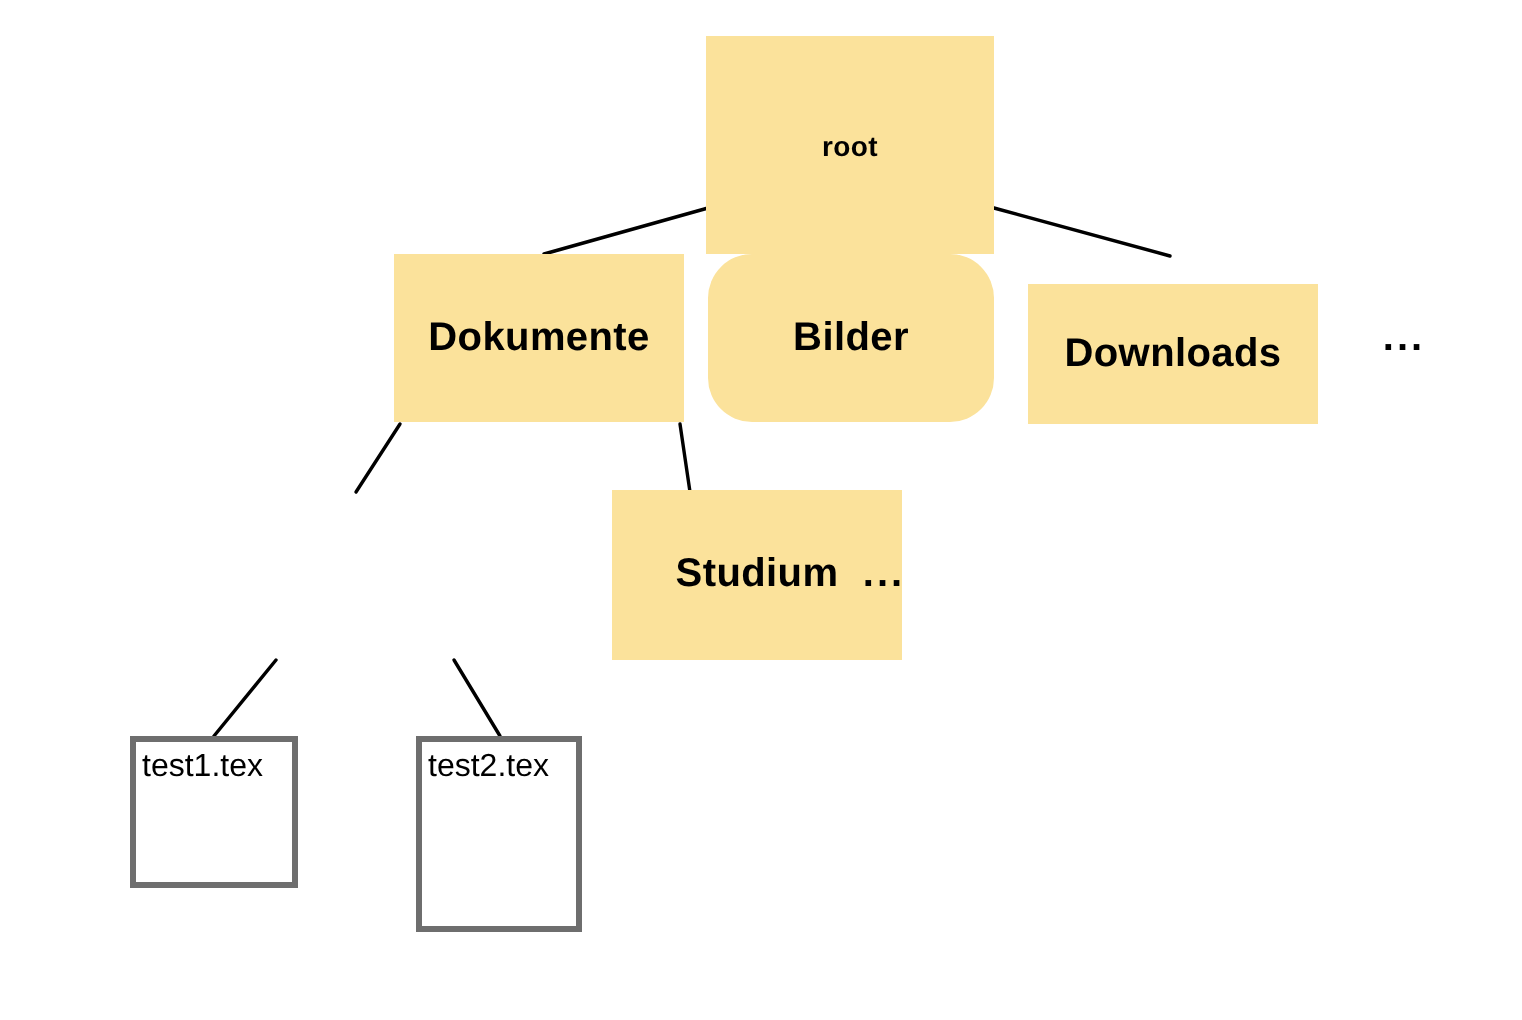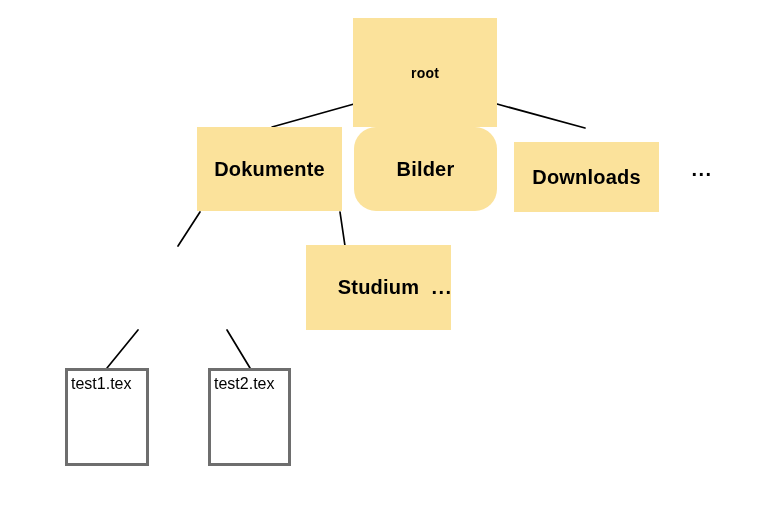--- a/index.html
+++ b/index.html
@@ -74,21 +74,21 @@
     line-height: 1;
   }
 
   
   #node-root      { left: 353px; top: 18px;  width: 144px; height: 109px; font-size: 14px; }
   #node-dokumente { left: 197px; top: 127px; width: 145px; height: 84px; }
   #node-bilder    { left: 354px; top: 127px; width: 143px; height: 84px; border-radius: 22px; }
   #node-downloads { left: 514px; top: 142px; width: 145px; height: 70px; }
   #node-latex     { left: 106px; top: 245px; width: 146px; height: 85px; }
   #node-studium   { left: 273px; top: 245px; width: 145px; height: 85px; margin-left: 33px; }
-  #node-test1     { left: 65px;  top: 368px; width: 84px;  height: 98px; }
+  #node-test1     { left: 65px;  top: 368px; width: 84px;  height: 76px; }
   #node-test2     { left: 208px; top: 368px; width: 83px;  height: 98px; }
 
   #dots-level2 { left: 680px; top: 149px; }
   #dots-level3 { left: 420px; top: 267px; }
 </style>
 </head>
 <body>
 
 <div class="canvas">
 

